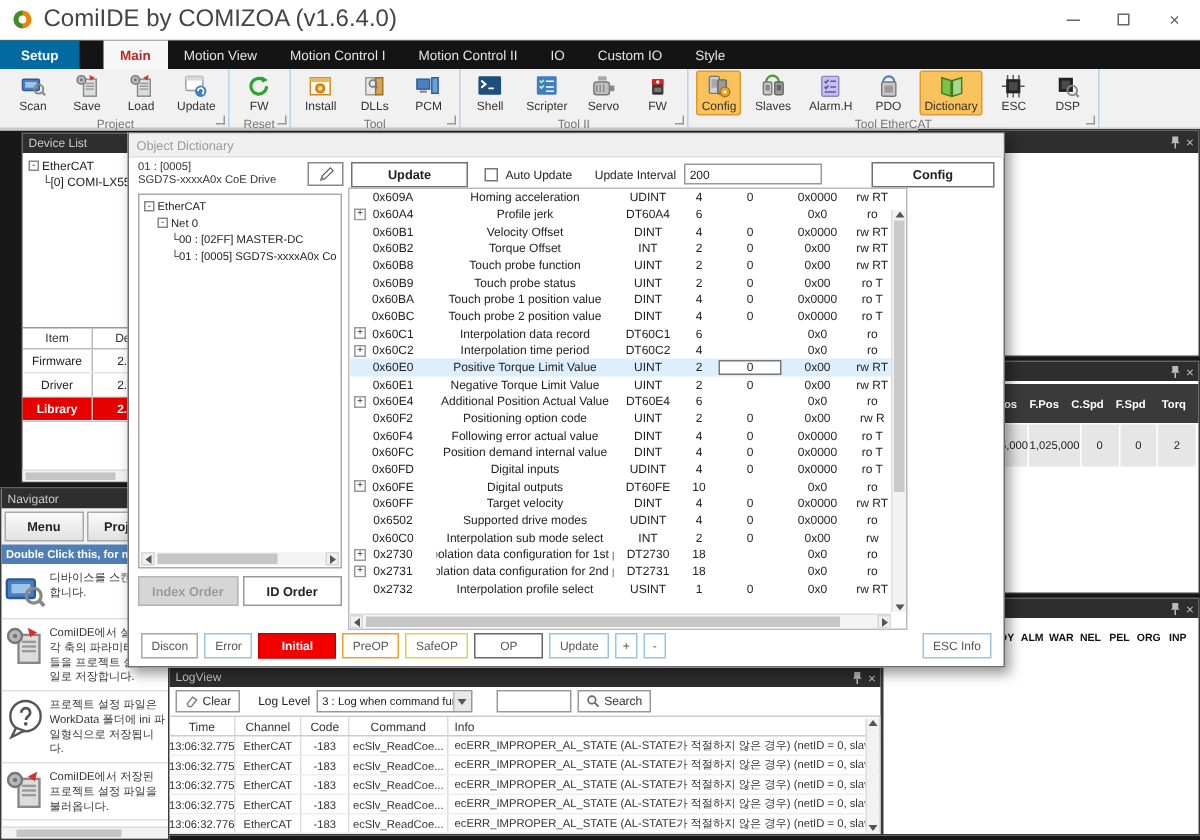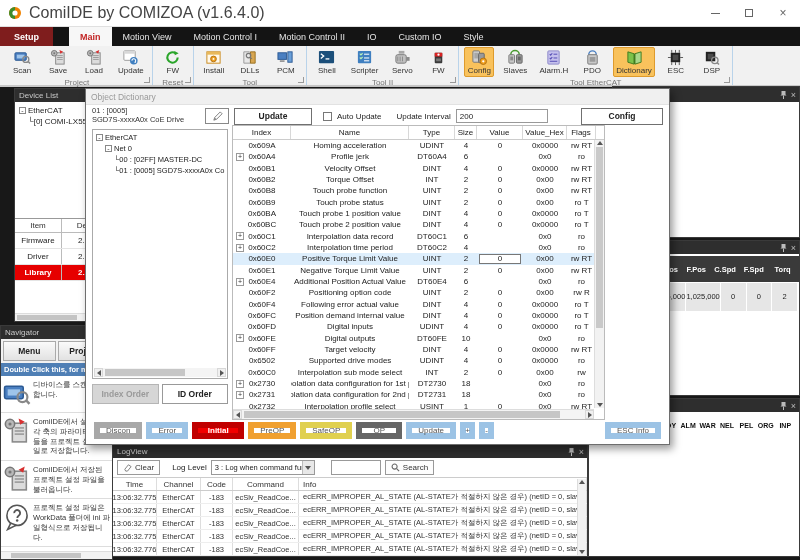--- a/index.html
+++ b/index.html
@@ -12,21 +12,21 @@
   #appicon { width:14px; height:14px; margin:0 7px 0 8px; }
   #apptitle { font-size:16px; color:#444; }
   #wincontrols { margin-left:auto; display:flex; height:100%; }
   .winbtn { width:34px; display:flex; align-items:center; justify-content:center; color:#666; font-size:12px; }
   .minglyph { width:9px; height:1px; background:#666; display:inline-block; }
   .maxglyph { width:8px; height:8px; border:1px solid #666; display:inline-block; }
 
   
   #tabbar { left:0; top:27px; width:800px; height:19px; background:#141414; display:flex; align-items:stretch; font-size:9px; }
   .tab { padding:0 11px; display:flex; align-items:center; color:#e4e4e4; white-space:nowrap; }
-  .tab.setup { background:#7f1d1d; color:#fff; padding:0 14px; margin-right:16px; font-weight:bold; }
+  .tab.setup { background:#0369a1; color:#fff; padding:0 14px; margin-right:16px; font-weight:bold; }
   .tab.active { background:#f7f7f7; color:#c22525; font-weight:bold; }
 
   
   #ribbon { left:0; top:46px; width:800px; height:41px; background:#f1f1f1; border-bottom:2px solid #c9c9c9; display:flex; padding-left:2px; }
   .rgroup { display:flex; flex-direction:column; border-right:1px solid #b9d3ea; padding:1px 5px 0 5px; position:relative; }
   .rgroup::after { content:""; position:absolute; right:2px; bottom:2px; width:5px; height:5px; border-right:1px solid #999; border-bottom:1px solid #999; }
   .ritems { display:flex; gap:6px; align-items:flex-start; }
   .ritem { min-width:30px; display:flex; flex-direction:column; align-items:center; padding:1px 2px; border:1px solid transparent; border-radius:2px; }
   .ritem.hl { background:#f9c25c; border-color:#de9b2d; }
   .ricon { width:17px; height:17px; }
@@ -137,21 +137,21 @@
   .w-type{ width:46px; flex:none; } .w-size{ width:22px; flex:none; } .w-val{ width:46px; flex:none; }
   .w-hex{ width:44px; flex:none; } .w-flag{ width:29px; flex:none; }
   .rowexp { position:absolute; left:3px; top:50%; margin-top:-4px; width:8px; height:8px; border:1px solid #999; background:#fff; font-size:7px; line-height:6px; text-align:center; color:#333; }
   .editcell { width:42px; height:10px; border:1px solid #777; background:#fff; font-size:8px; display:flex; align-items:center; justify-content:center; }
   #dictvsb { position:absolute; right:0; top:14px; bottom:11px; width:10px; background:#f2f2f2; border-left:1px solid #ddd; display:flex; flex-direction:column; align-items:center; justify-content:space-between; padding:1px 0; }
   #dictvsb .vtrack { flex:1; width:100%; position:relative; }
   #dictvsb .vthumb { position:absolute; left:1px; right:1px; top:2px; height:70%; background:#c9c9c9; }
   #dicthsb { position:absolute; left:0; right:10px; bottom:0; height:10px; background:#f4f4f4; border-top:1px solid #ddd; display:flex; align-items:center; }
 
   #dlgstates { position:absolute; left:8px; right:8px; bottom:5px; height:18px; display:flex; align-items:center; gap:4px; }
-  .stbtn { height:17px; font-size:8px; display:flex; align-items:center; justify-content:center; background:#fff; color:#555; border:6px solid #f97316; padding:0 6px; }
+  .stbtn { height:17px; font-size:8px; display:flex; align-items:center; justify-content:center; background:#fff; color:#555; border:1px solid #f97316; padding:0 6px; }
   .st-plain { border-color:#a8a8a8; }
   .st-blue { border-color:#9cc3e5; }
   .st-red { background:#f20000; color:#fff; font-weight:bold; border-color:#c00000; width:52px; }
   .st-orange { border-color:#f0a030; }
   .st-yellow { border-color:#e0d050; }
   .st-dark { border-color:#666; width:46px; }
   .st-sm { width:15px; padding:0; }
   .st-gap { flex:1; }
 
   
@@ -509,38 +509,38 @@
             <rect x="7.5" y="8.5" width="6" height="1" fill="#999"></rect>
             <rect x="7.5" y="10.5" width="6" height="1" fill="#999"></rect>
             <circle cx="4.5" cy="4.5" r="3" fill="#b8b8b8" stroke="#777"></circle>
             <circle cx="4.5" cy="4.5" r="1" fill="#777"></circle>
             <path d="M10 1l4 2-3 2z" fill="#d83030"></path>
           </svg></div>
         <div class="navtxt">ComiIDE에서 설정된 각 축의 파라미터 속성들을 프로젝트 설정 파일로 저장합니다.</div>
       </div>
       <div class="navitem">
         <div class="navic"><svg viewBox="0 0 18 18">
+            <circle cx="9" cy="8" r="6.5" fill="#fff" stroke="#555"></circle>
+            <path d="M5 13l-2 4 5.5-2.8z" fill="#fff" stroke="#555"></path>
+            <path d="M7.2 6.5a1.9 1.9 0 113 1.5c-.7.5-1 .8-1 1.6" fill="none" stroke="#555" stroke-width="1.2"></path>
+            <circle cx="9.1" cy="11.3" r=".8" fill="#555"></circle>
+          </svg></div>
+        <div class="navtxt">프로젝트 설정 파일은 WorkData 폴더에 ini 파일형식으로 저장됩니다.</div>
+      </div>
+      <div class="navitem">
+        <div class="navic"><svg viewBox="0 0 18 18">
             <rect x="6" y="4" width="9" height="12" fill="#dcdcdc" stroke="#888"></rect>
             <rect x="7.5" y="6.5" width="6" height="1" fill="#999"></rect>
             <rect x="7.5" y="8.5" width="6" height="1" fill="#999"></rect>
             <rect x="7.5" y="10.5" width="6" height="1" fill="#999"></rect>
             <circle cx="4.5" cy="4.5" r="3" fill="#b8b8b8" stroke="#777"></circle>
             <circle cx="4.5" cy="4.5" r="1" fill="#777"></circle>
             <path d="M14 1l-4 2 3 2z" fill="#d83030"></path>
           </svg></div>
         <div class="navtxt">ComiIDE에서 저장된 프로젝트 설정 파일을 불러옵니다.</div>
-      </div>
-      <div class="navitem">
-        <div class="navic"><svg viewBox="0 0 18 18">
-            <circle cx="9" cy="8" r="6.5" fill="#fff" stroke="#555"></circle>
-            <path d="M5 13l-2 4 5.5-2.8z" fill="#fff" stroke="#555"></path>
-            <path d="M7.2 6.5a1.9 1.9 0 113 1.5c-.7.5-1 .8-1 1.6" fill="none" stroke="#555" stroke-width="1.2"></path>
-            <circle cx="9.1" cy="11.3" r=".8" fill="#555"></circle>
-          </svg></div>
-        <div class="navtxt">프로젝트 설정 파일은 WorkData 폴더에 ini 파일형식으로 저장됩니다.</div>
       </div>
     </div>
   <div id="navsb" class="hsb">
       <div class="thumb" style="left:10px;width:70px;"></div>
     </div>
 </div>
 
 <div id="montop" class="abs panel">
   <div class="ptitle">
       <span>tor</span>
@@ -746,29 +746,20 @@
           </span>
       </div>
     </div>
     <div id="orderrow">
         <div class="orderbtn dis">Index Order</div>
         <div class="orderbtn en">ID Order</div>
       </div>
   </div>
 
   <div id="dicttbl">
-    <div class="dd-h" id="dicthead">
-        <div class="w-idx">Index</div>
-        <div class="w-name">Name</div>
-        <div class="w-type">Type</div>
-        <div class="w-size">Size</div>
-        <div class="w-val">Value</div>
-        <div class="w-hex">Value_Hex</div>
-        <div class="w-flag">Flags</div>
-      </div>
     <div id="dictrows">
         <div class="dd-r">
           <div class="w-idx">0x609A</div>
           <div class="w-name">Homing acceleration</div>
           <div class="w-type">UDINT</div>
           <div class="w-size">4</div>
           <div class="w-val">0</div>
           <div class="w-hex">0x0000</div>
           <div class="w-flag">rw RT</div>
         </div>

